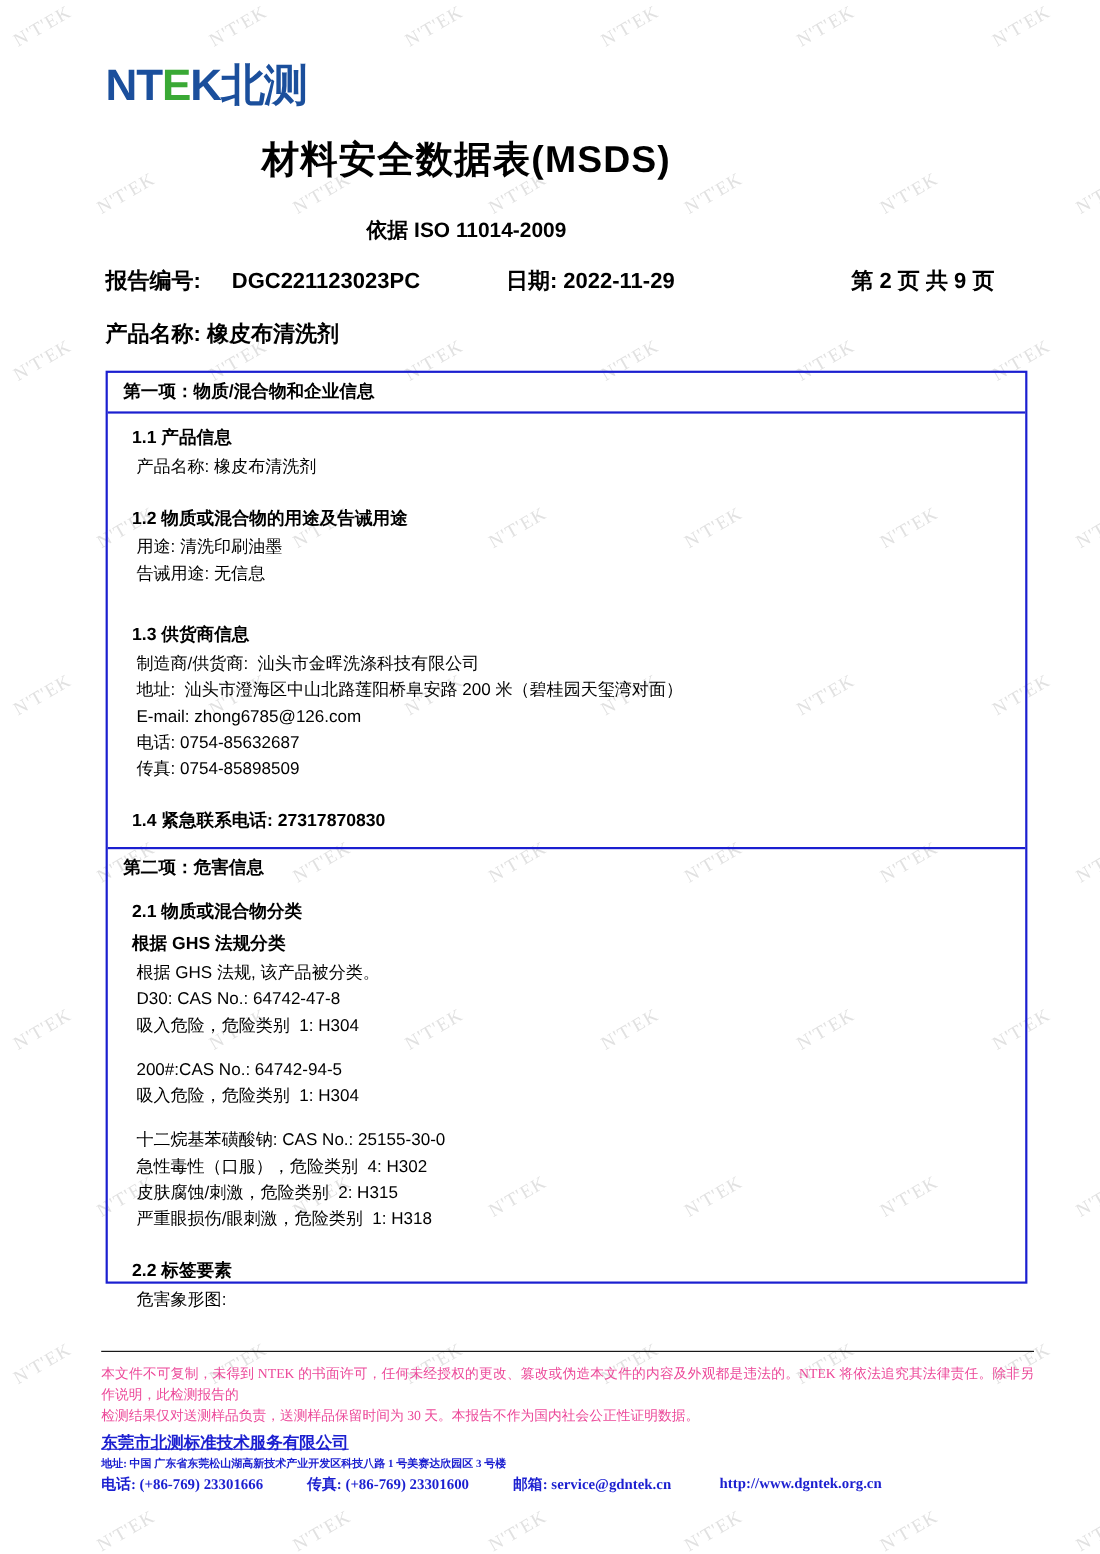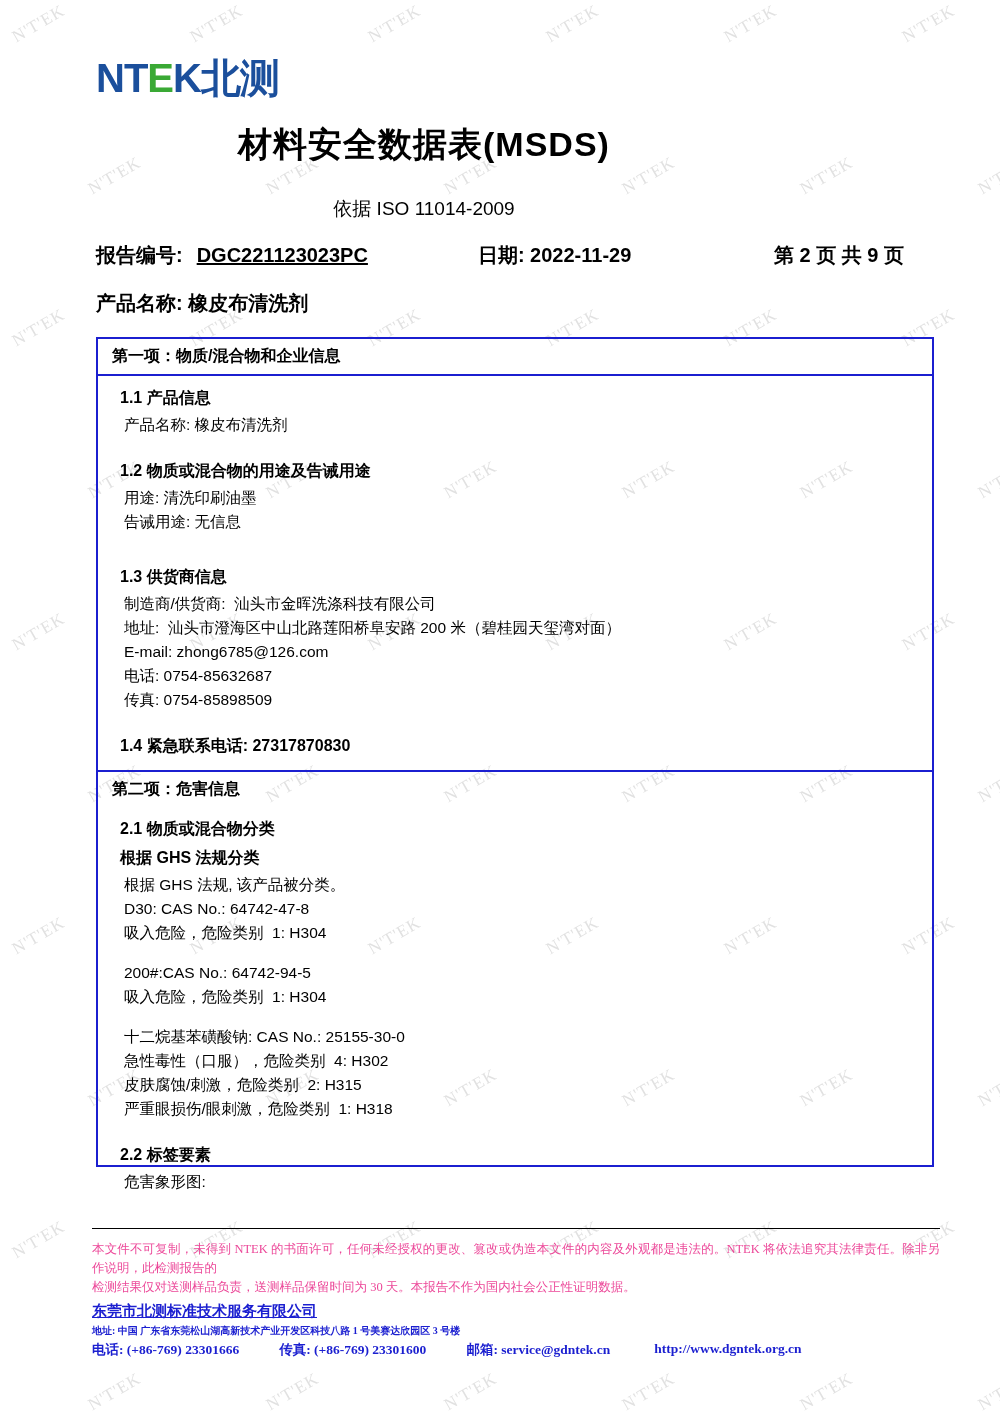--- a/index.html
+++ b/index.html
@@ -67,37 +67,37 @@
     font-size: 34px;
     font-weight: bold;
     letter-spacing: 1px;
   }
   .doc-standard {
     position: absolute;
     left: 0; right: 0;
     top: 196px;
     text-align: center;
     font-size: 19px;
-    font-weight: normal;
+    font-weight: bold;
   }
 
   .meta-row {
     position: absolute;
     left: 96px;
     top: 242px;
     width: 808px;
     font-size: 20px;
     font-weight: bold;
     display: flex;
     align-items: baseline;
     gap: 12px;
   }
   .meta-report-label { white-space: nowrap; }
-  .meta-report-value { margin-left: 2px; white-space: nowrap; text-decoration: underline; }
-  .meta-date { margin-left: 98px; white-space: nowrap; }
+  .meta-report-value { margin-left: 16px; white-space: nowrap; }
+  .meta-date { margin-left: 66px; white-space: nowrap; }
   .meta-page { margin-left: auto; white-space: nowrap; }
 
   .product-row {
     position: absolute;
     left: 96px;
     top: 290px;
     font-size: 20px;
     font-weight: bold;
   }
 

